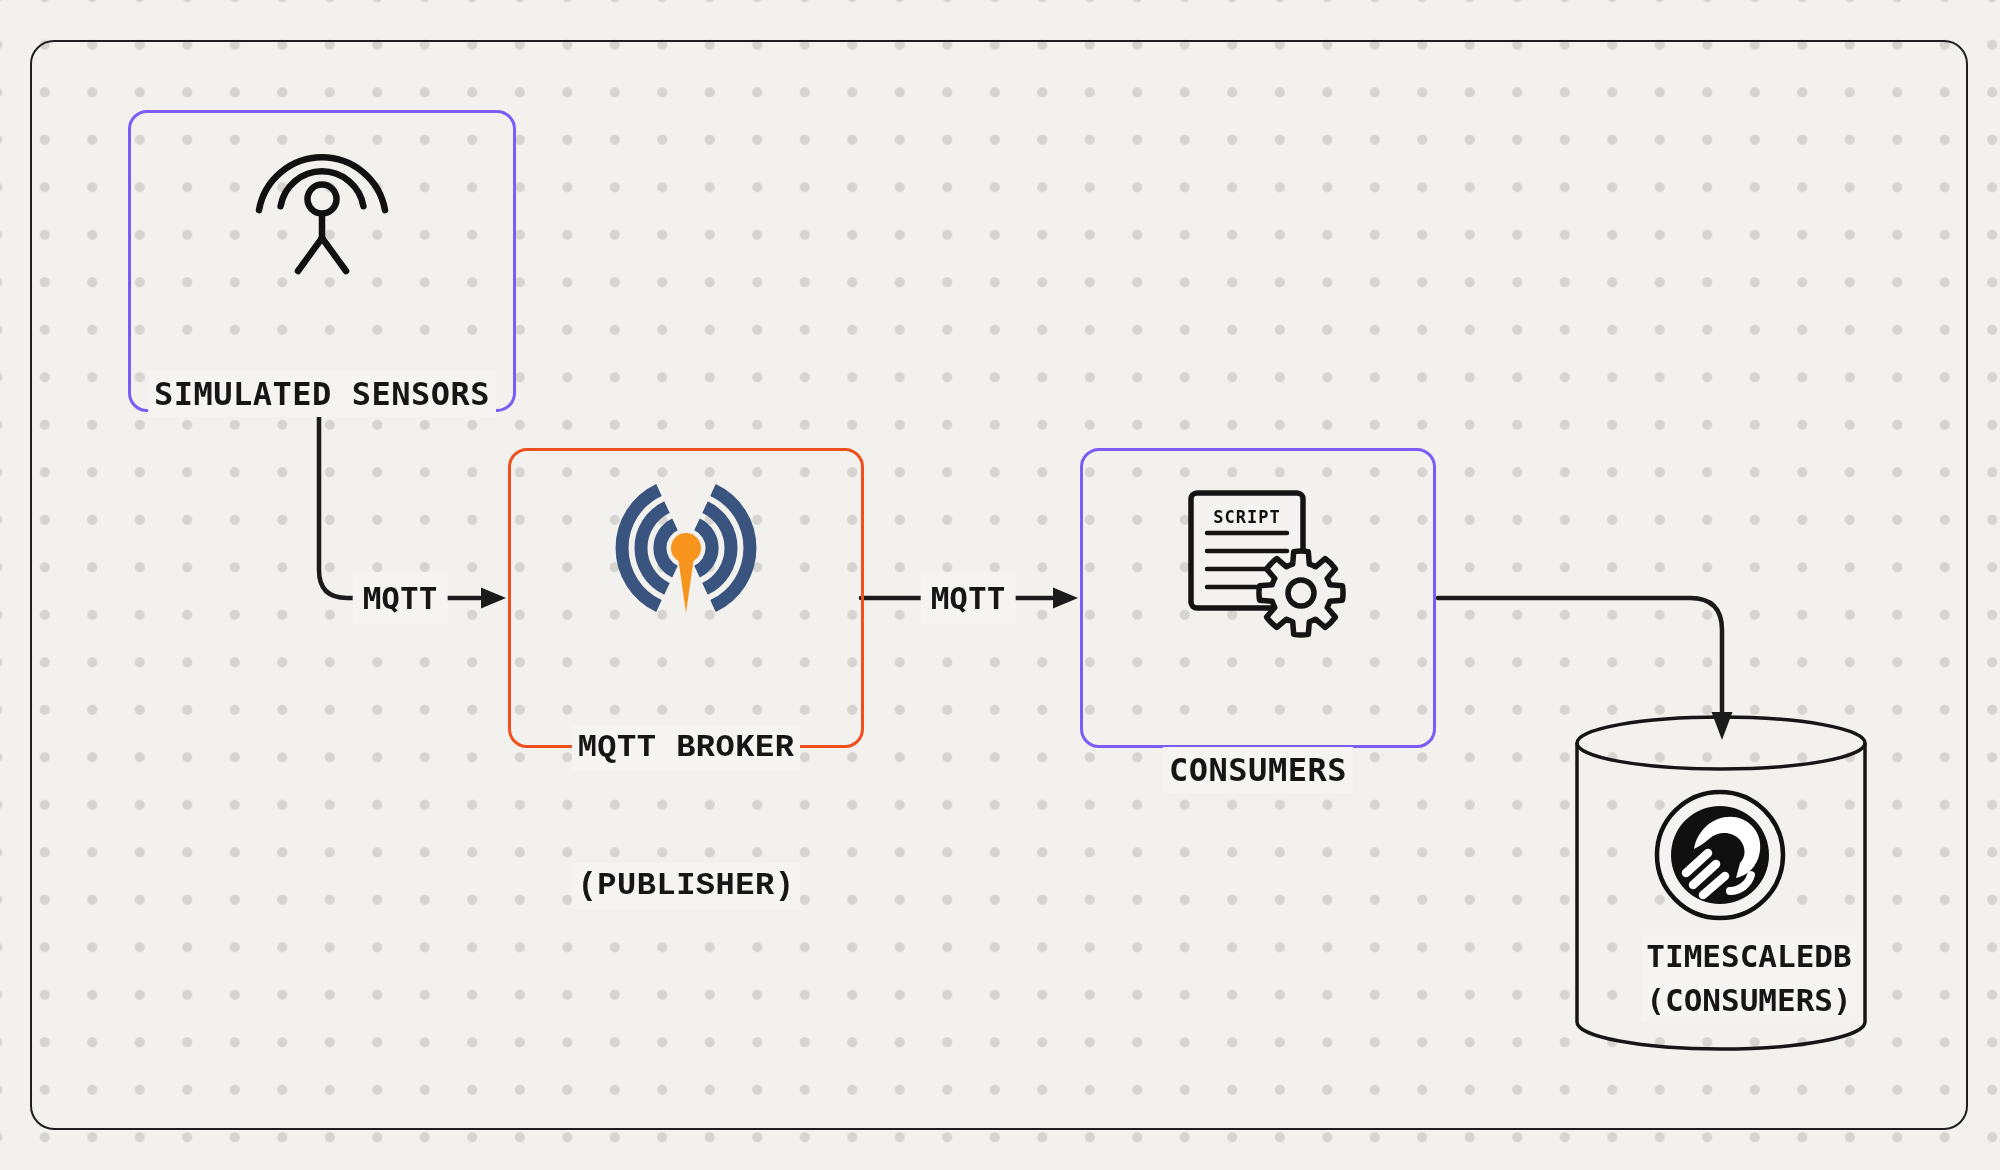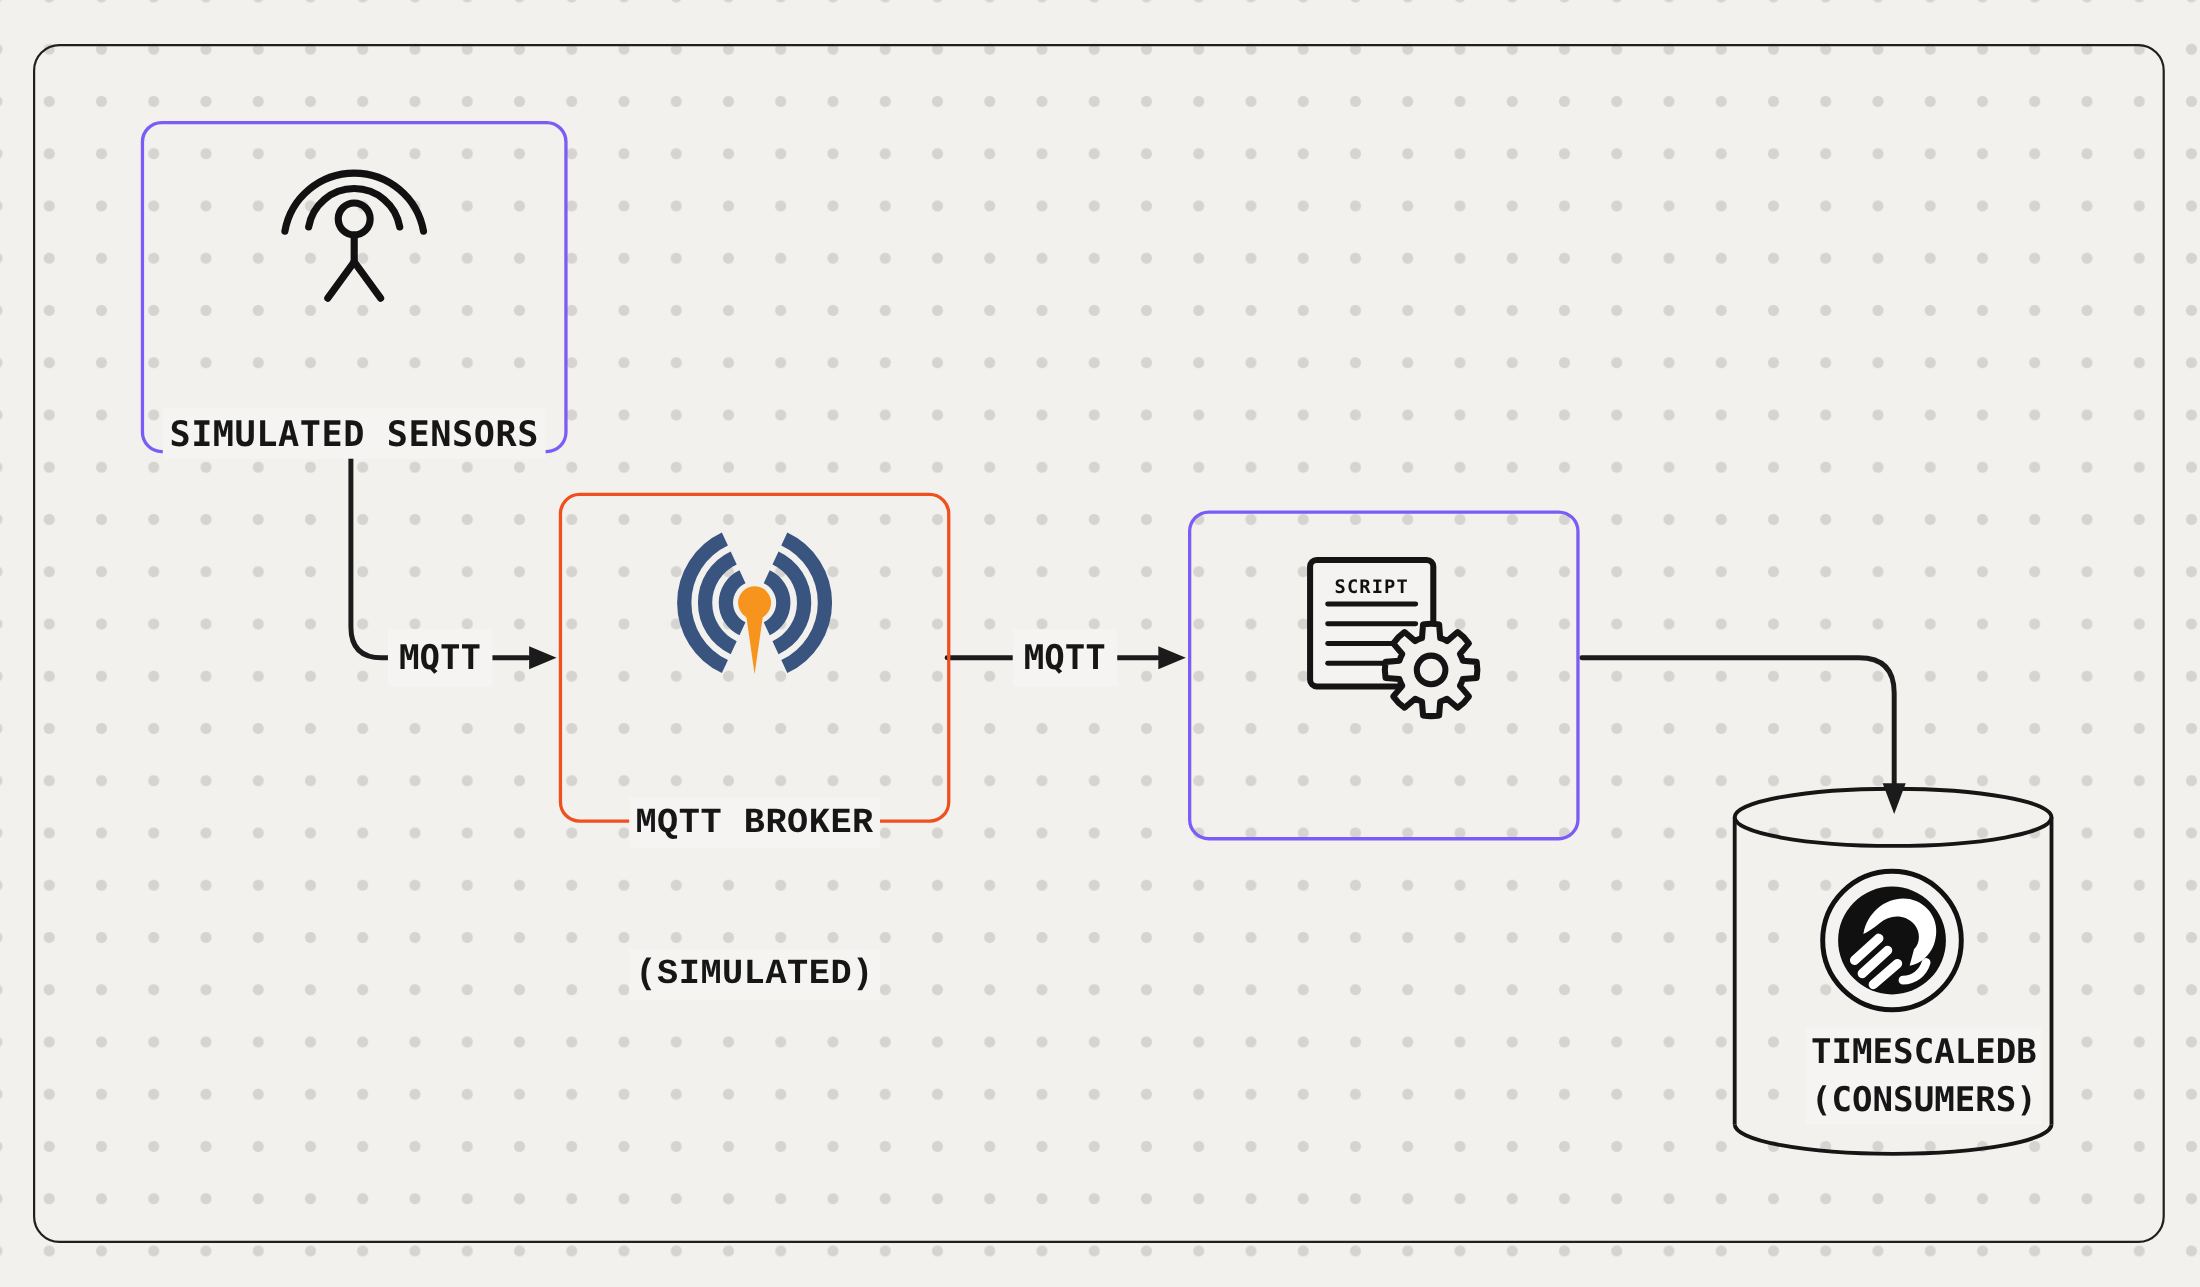--- a/index.html
+++ b/index.html
@@ -17,21 +17,21 @@
   .frame{
     position:absolute;left:30px;top:40px;width:1934px;height:1086px;
     border:2.5px solid #1f1f1f;border-radius:24px;
   }
   .overlay{position:absolute;left:0;top:0;width:2000px;height:1170px;}
   .node{
     position:absolute;border-radius:19px;background:transparent;
   }
   .node.sensors{left:128px;top:110px;width:382px;height:296px;border:3.5px solid #7b5cf6;}
   .node.broker{left:508px;top:448px;width:350px;height:294px;border:3.5px solid #f0501e;}
-  .node.consumers{left:1080px;top:464px;width:350px;height:294px;border:3.5px solid #7b5cf6;}
+  .node.consumers{left:1080px;top:448px;width:350px;height:294px;border:3.5px solid #7b5cf6;}
   .node-icon{position:absolute;}
   .node-title{
     position:absolute;width:100%;text-align:center;
     font-weight:bold;font-size:32px;line-height:46px;letter-spacing:0.5px;
     white-space:pre;
   }
   .node-title span{display:block;background:#f5f4f2;margin:0 auto;width:max-content;padding:0 6px;}
   .edge-label{
     position:absolute;transform:translate(-50%,-50%);
     background:#f5f4f2;padding:5px 10px;
@@ -100,39 +100,42 @@
         <path d="M63,17 A64,64 0 0 0 63,133"></path>
         <path d="M101,51.4 A26,26 0 0 1 101,98.6"></path>
         <path d="M109,34.2 A45,45 0 0 1 109,115.8"></path>
         <path d="M117,17 A64,64 0 0 1 117,133"></path>
       </g>
       <polygon points="82,84 98,84 90,140" fill="#f7941e"></polygon>
       <circle cx="90" cy="75" r="15" fill="#f7941e"></circle>
     </svg>
     <div class="node-title" style="top:182px;font-family:Liberation Mono, monospace;">
       <span>MQTT BROKER</span>
-      <span>(SIMULATED)</span>
+      <span>(PUBLISHER)</span>
     </div>
   </div>
 
   <div class="node consumers">
     <svg class="node-icon" style="left:100px;top:30px;" width="170" height="175" viewBox="0 0 170 175">
       <rect x="8" y="12" width="112" height="115" rx="6" fill="#f4f3f1" stroke="#141414" stroke-width="5.5"></rect>
       <text x="64" y="42" text-anchor="middle" font-family="DejaVu Sans Mono, Liberation Mono, monospace" font-size="17" font-weight="bold" letter-spacing="1" fill="#111">SCRIPT</text>
       <g fill="none" stroke="#141414" stroke-width="4.5" stroke-linecap="round">
         <path d="M24,52 L104,52"></path>
         <path d="M24,70 L104,70"></path>
         <path d="M24,88 L104,88"></path>
         <path d="M24,106 L94,106"></path>
       </g>
       <g transform="translate(118,112)">
         <path d="M28.8,-8.3 L41.4,-7.3 A42,42 0 0 1 41.4,7.3 L28.8,8.3 A30,30 0 0 1 26.2,14.5 L34.4,24.1 A42,42 0 0 1 24.1,34.4 L14.5,26.2 A30,30 0 0 1 8.3,28.8 L7.3,41.4 A42,42 0 0 1 -7.3,41.4 L-8.3,28.8 A30,30 0 0 1 -14.5,26.2 L-24.1,34.4 A42,42 0 0 1 -34.4,24.1 L-26.2,14.5 A30,30 0 0 1 -28.8,8.3 L-41.4,7.3 A42,42 0 0 1 -41.4,-7.3 L-28.8,-8.3 A30,30 0 0 1 -26.2,-14.5 L-34.4,-24.1 A42,42 0 0 1 -24.1,-34.4 L-14.5,-26.2 A30,30 0 0 1 -8.3,-28.8 L-7.3,-41.4 A42,42 0 0 1 7.3,-41.4 L8.3,-28.8 A30,30 0 0 1 14.5,-26.2 L24.1,-34.4 A42,42 0 0 1 34.4,-24.1 L26.2,-14.5 A30,30 0 0 1 28.8,-8.3 Z" fill="#f2f1ee" stroke="#141414" stroke-width="5.5" stroke-linejoin="round"></path>
         <circle cx="0" cy="0" r="13" fill="#f2f1ee" stroke="#141414" stroke-width="5.5"></circle>
       </g>
     </svg>
+    <div class="node-title" style="top:204px;">
+      <span>CONSUMERS</span>
+    </div>
   </div>
 
   <svg class="overlay" style="left:1650px;top:785px;width:140px;height:140px;" width="140" height="140" viewBox="0 0 140 140">
     <circle cx="70" cy="70" r="63" fill="#f4f3f1" stroke="#111" stroke-width="4.5"></circle>
     <circle cx="70" cy="70" r="49" fill="#101010"></circle>
     <g transform="translate(70,70)">
       <path d="M -26,-6 C -22,-30 2,-44 22,-36 C 38,-29 44,-12 38,4 C 34,14 26,21 16,23 L 20,8 C 26,2 26,-8 20,-15 C 12,-24 -2,-24 -11,-16 C -17,-11 -22,-8 -26,-6 Z" fill="#ffffff"></path>
       <g stroke="#ffffff" stroke-width="8.5" stroke-linecap="round" fill="none">
         <path d="M -34,18 L -12,-2"></path>
         <path d="M -27,30 L -4,9"></path>

